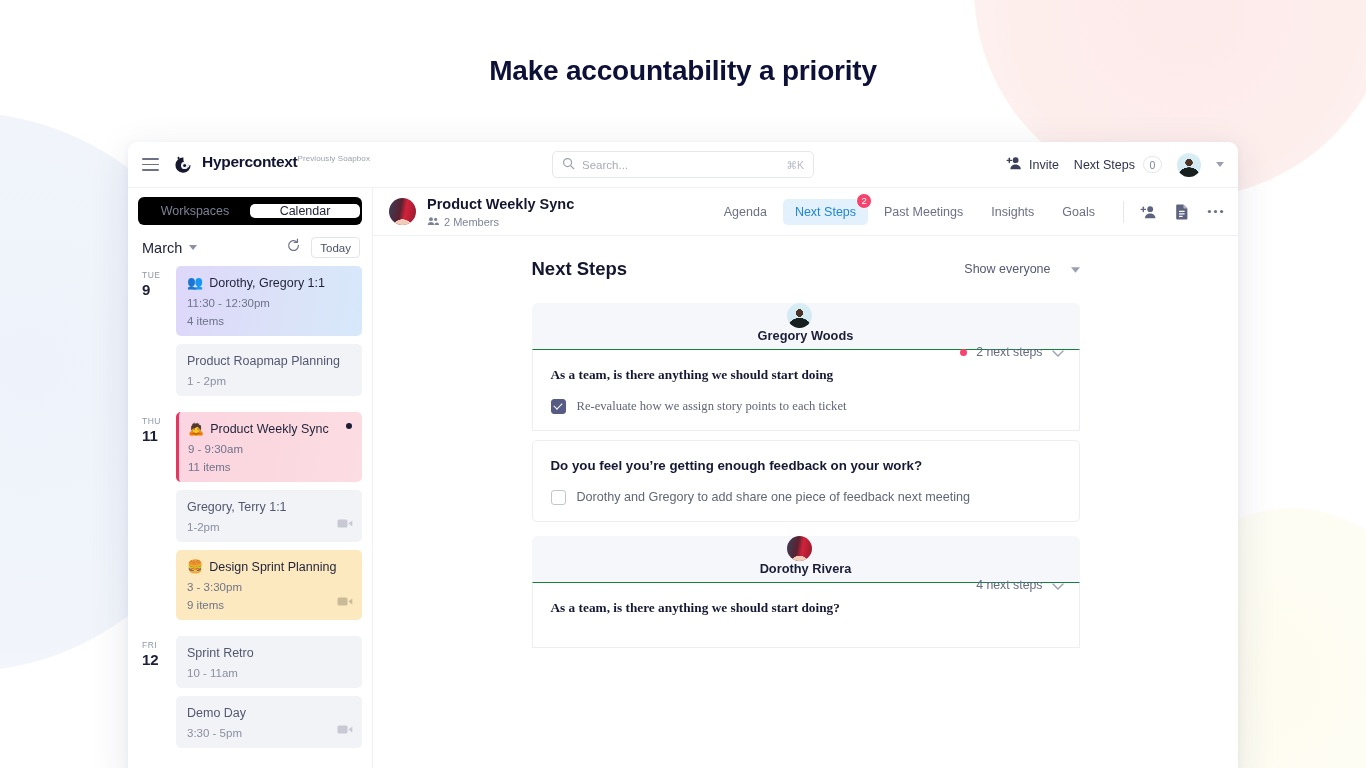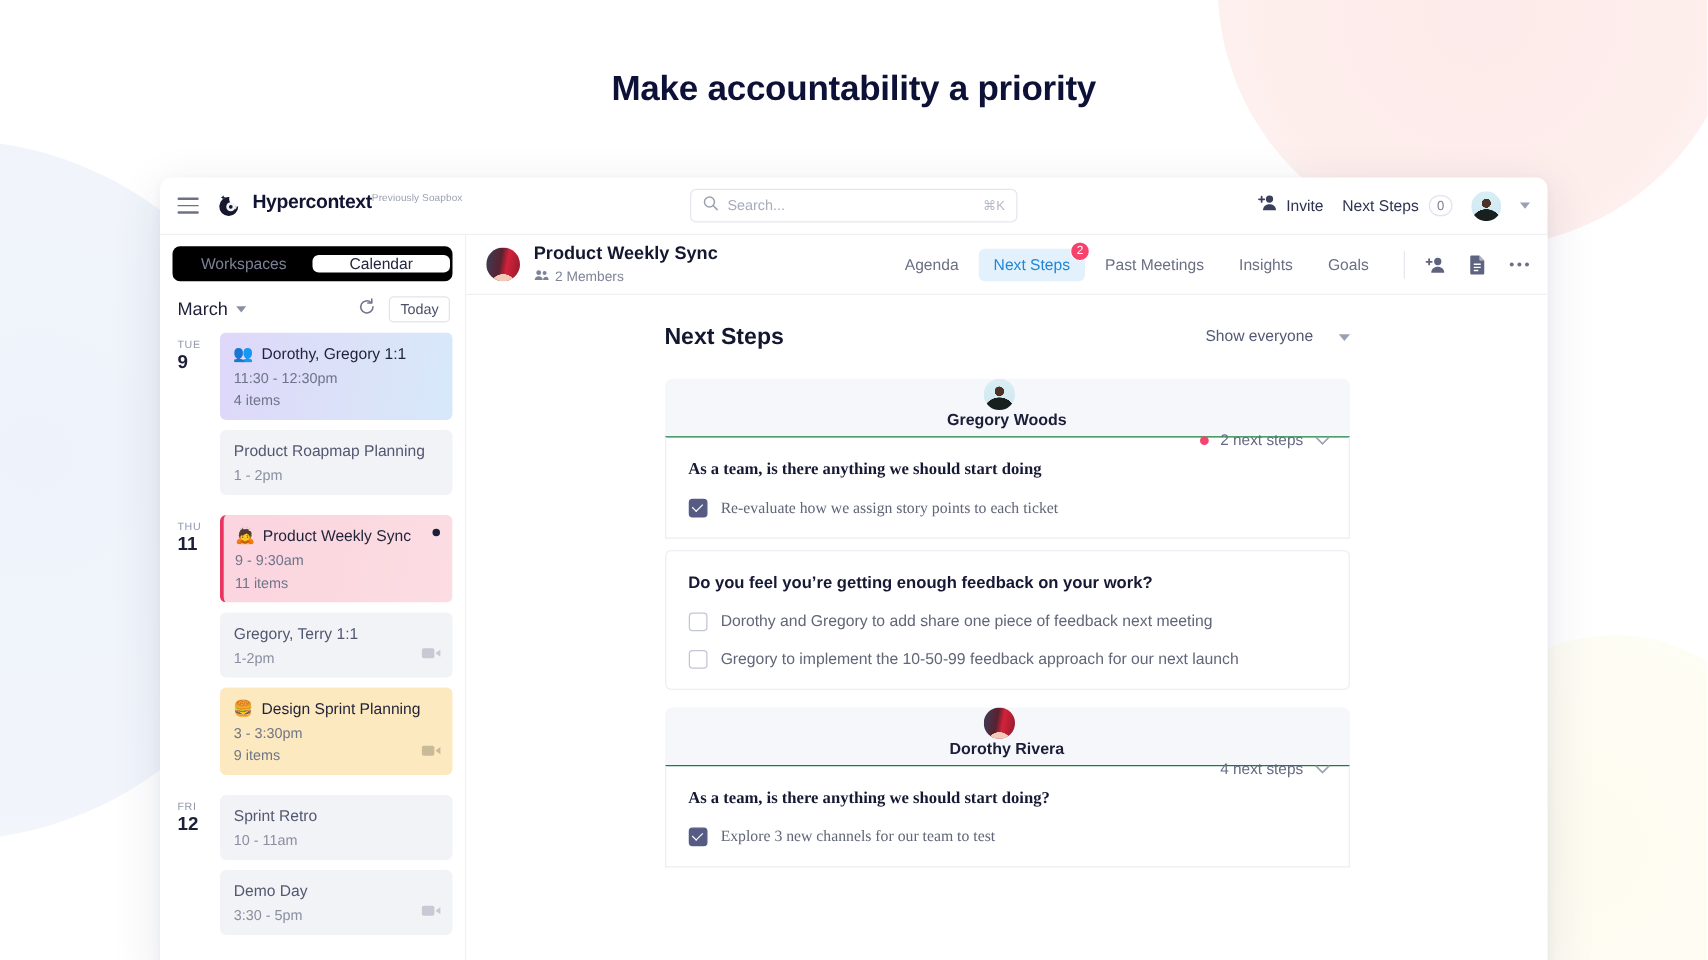--- a/index.html
+++ b/index.html
@@ -449,24 +449,20 @@
                   <span class="step-text">Re-evaluate how we assign story points to each ticket</span>
                 </div>
               </div>
 
               <div class="qcard gap">
                 <div class="q-title">Do you feel you’re getting enough feedback on your work?</div>
                 <div class="step-row">
                   <span class="cbox unchecked"></span>
                   <span class="step-text">Dorothy and Gregory to add share one piece of feedback next meeting</span>
                 </div>
-                <div class="step-row">
-                  <span class="cbox unchecked"></span>
-                  <span class="step-text">Gregory to implement the 10-50-99 feedback approach for our next launch</span>
-                </div>
               </div>
             </div>
 
             <div class="person-block">
               <div class="person-head">
                 <div class="person-ava">
                     <div class="av-dorothy"></div>
                   </div>
                 <div class="person-name">Dorothy Rivera</div>
                 <div class="person-right">
@@ -474,24 +470,20 @@
                   <span>
                     <svg width="12" height="7" viewBox="0 0 12 7">
                         <polyline points="1,1 6,6 11,1" stroke="#9aa0b3" stroke-width="1.4" fill="none" stroke-linecap="round"></polyline>
                       </svg>
                   </span>
                 </div>
               </div>
 
               <div class="qcard first">
                 <div class="q-title">As a team, is there anything we should start doing?</div>
-                <div class="step-row">
-                  <span class="cbox checked"></span>
-                  <span class="step-text">Explore 3 new channels for our team to test</span>
-                </div>
               </div>
             </div>
 
           </div>
         </div>
 
       </div>
     </div>
   </div>
 </div>

